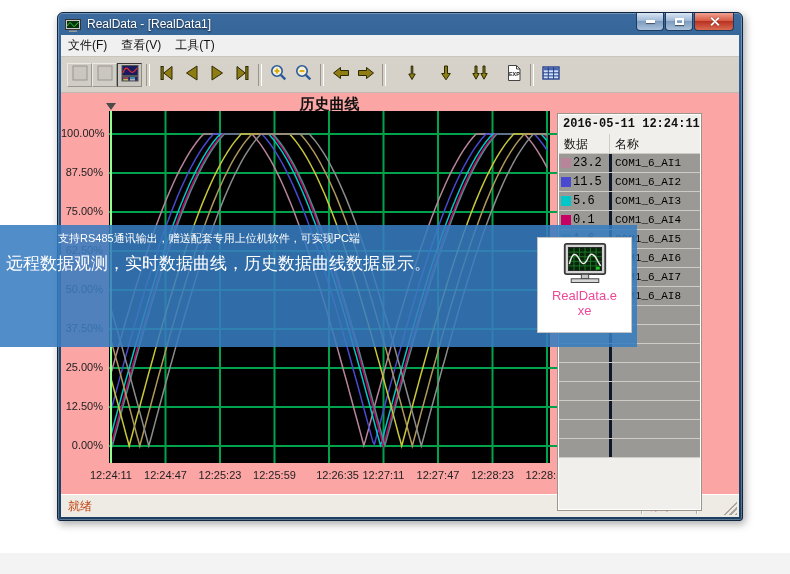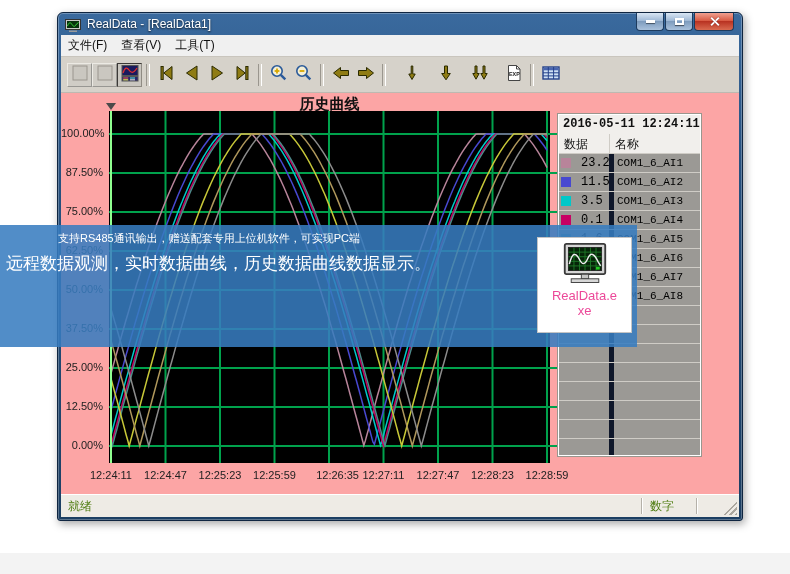--- a/index.html
+++ b/index.html
@@ -66,40 +66,40 @@
   .plot svg{overflow:visible;display:block;}
   .cursor-tri{
     position:absolute;left:45px;top:10px;width:0;height:0;
     border-left:5px solid transparent;border-right:5px solid transparent;border-top:7px solid #4a4a4a;
   }
   .y-label{position:absolute;left:0;width:42px;text-align:right;font-size:11px;color:#222;}
   .x-label{position:absolute;top:376px;width:60px;text-align:center;font-size:11px;color:#222;}
 
   
   .side-panel{
-    position:absolute;left:497px;top:21px;width:143px;height:342px;
+    position:absolute;left:497px;top:21px;width:143px;height:396px;
     background:#f1efec;border:1px solid #ffffff;outline:1px solid #9a968e;
     box-sizing:border-box;overflow:hidden;
   }
   .sp-ts{height:19px;line-height:19px;padding-left:4px;font-family:"Liberation Mono",monospace;
     font-size:12px;font-weight:bold;color:#111;background:#f1efec;}
   .sp-head{height:19px;display:flex;font-size:12px;color:#111;background:#f1efec;border-bottom:1px solid #cfccc6;}
   .sp-head .c1{width:50px;padding:2px 0 0 5px;box-sizing:border-box;}
   .sp-head .c2{flex:1;padding:2px 0 0 5px;border-left:1px solid #cfccc6;box-sizing:border-box;}
   .sp-row{height:18px;display:flex;background:#9b9995;border-bottom:1px solid #cfccc6;}
-  .sp-row .c1{width:50px;display:flex;align-items:center;padding-left:2px;box-sizing:border-box;gap:8px;}
-  .sp-row .c2{flex:1;border-left:5px solid #0f172a;display:flex;align-items:center;padding-left:3px;box-sizing:border-box;}
+  .sp-row .c1{width:50px;display:flex;align-items:center;padding-left:2px;box-sizing:border-box;}
+  .sp-row .c2{flex:1;border-left:3px solid #0f172a;display:flex;align-items:center;padding-left:3px;box-sizing:border-box;}
   .swatch{width:10px;height:10px;margin-right:2px;flex:0 0 auto;}
   .val{font-family:"Liberation Mono",monospace;font-size:12px;color:#000;}
   .nm{font-family:"Liberation Mono",monospace;font-size:11px;color:#000;}
 
   
   .statusbar{
     height:22px;background:#eeebe5;border-top:1px solid #ffffff;
-    display:flex;align-items:center;font-size:12px;color:#4d7c0f;flex:0 0 auto;
+    display:flex;align-items:center;font-size:12px;color:#c2410c;flex:0 0 auto;
   }
   .sb-left{padding-left:7px;flex:1 1 auto;}
   .sb-sep{width:1px;height:16px;background:#b5b1a9;box-shadow:1px 0 0 #fff;}
   .sb-cell{width:54px;padding-left:8px;box-sizing:border-box;}
   .sb-pad{width:26px;}
   .sb-grip{width:14px;height:14px;margin:4px 2px 0 0;
     background:repeating-linear-gradient(135deg,transparent 0 2px,#aba79f 2px 4px);
     clip-path:polygon(100% 0,100% 100%,0 100%);}
 
   
@@ -355,21 +355,21 @@
                 <span class="swatch" style="background: rgb(72, 72, 208);"></span>
                 <span class="val">11.5</span>
               </span>
               <span class="c2">
                 <span class="nm">COM1_6_AI2</span>
               </span>
             </div>
             <div class="sp-row">
               <span class="c1">
                 <span class="swatch" style="background: rgb(0, 200, 200);"></span>
-                <span class="val">3.5</span>
+                <span class="val">5.6</span>
               </span>
               <span class="c2">
                 <span class="nm">COM1_6_AI3</span>
               </span>
             </div>
             <div class="sp-row">
               <span class="c1">
                 <span class="swatch" style="background: rgb(200, 0, 100);"></span>
                 <span class="val">0.1</span>
               </span>

